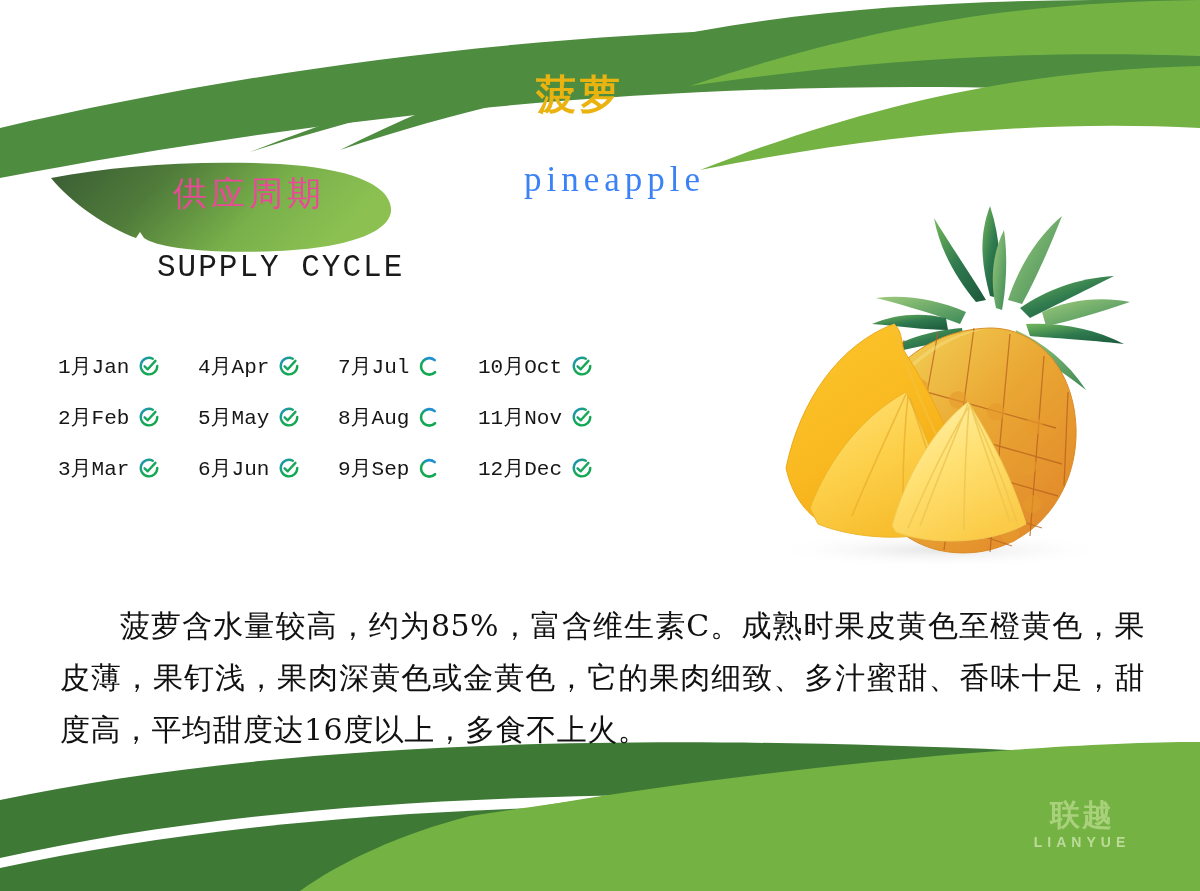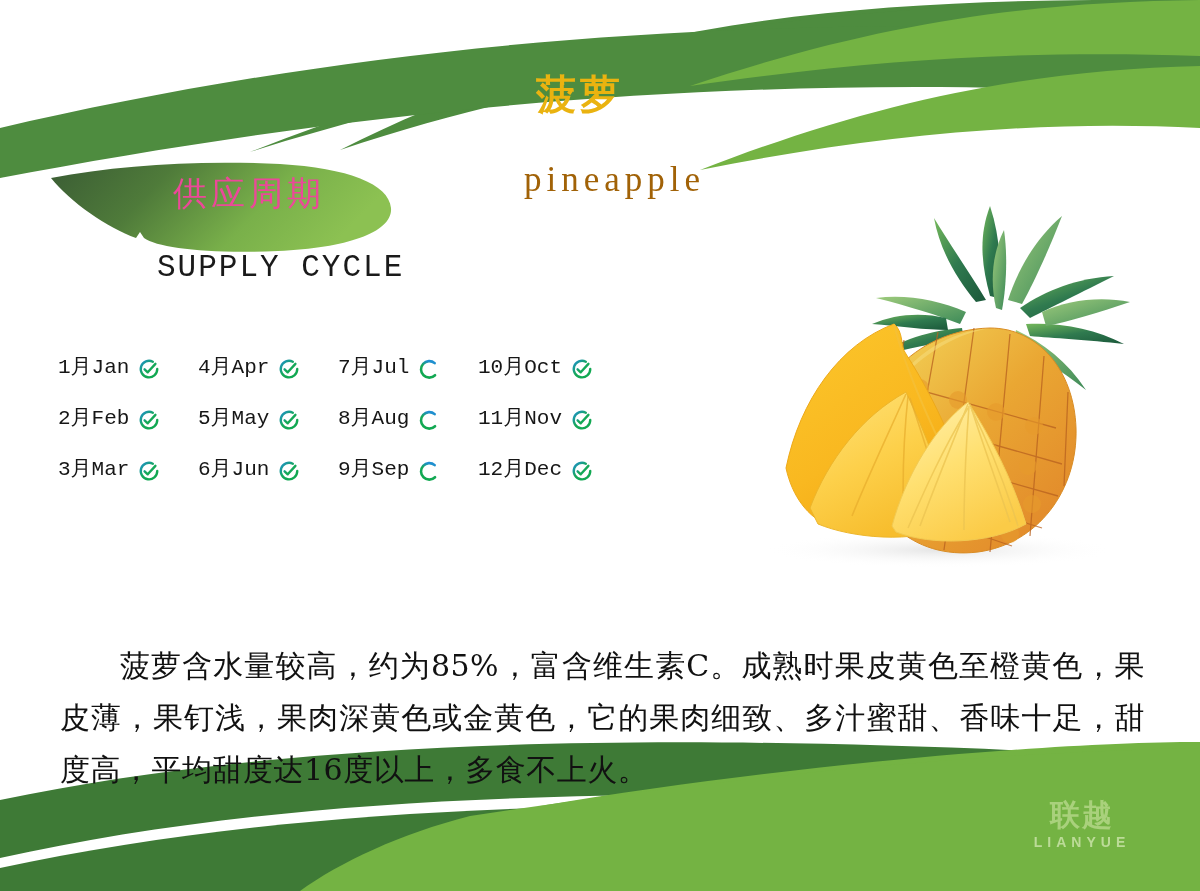--- a/index.html
+++ b/index.html
@@ -33,44 +33,43 @@
   .title-cn{
     position:absolute;left:536px;top:74px;
     font-family:"DejaVu Serif","Liberation Serif",serif;
     font-weight:bold;
     font-size:40px;letter-spacing:4px;color:#eab310;white-space:nowrap;
     line-height:1;
   }
   .title-en{
     position:absolute;left:524px;top:160px;
     font-family:"Liberation Serif",serif;
-    font-size:35px;letter-spacing:5px;color:#a16207;white-space:nowrap;
+    font-size:35px;letter-spacing:5px;color:#3b82f6;white-space:nowrap;
   }
 
   
   .months{position:absolute;left:58px;top:340px;width:560px;}
   .m-row{display:flex;height:51px;align-items:center;}
-  .m-cell{display:flex;align-items:flex-end;width:140px;}
+  .m-cell{display:flex;align-items:center;width:140px;}
   .m-label{
     font-family:"Liberation Mono","DejaVu Sans Mono",monospace;
     font-size:21px;color:#161616;white-space:nowrap;letter-spacing:0px;
   }
   .m-icon{margin-left:9px;width:22px;height:22px;display:block;flex:0 0 auto;}
 
   
   .fruit{position:absolute;left:690px;top:178px;width:500px;height:400px;}
 
   
   .para{
     position:absolute;left:60px;top:600px;width:1085px;
     font-family:"DejaVu Serif","Liberation Serif",serif;
     font-size:30px;line-height:52px;color:#111;
     text-indent:60px;text-align:justify;text-justify:inter-character;
     letter-spacing:0.5px;
-    margin-top:40px;
   }
 
   
   .logo{position:absolute;left:1012px;top:800px;width:140px;text-align:center;}
   .logo-cn{
     font-family:"DejaVu Sans","Liberation Sans",sans-serif;
     font-weight:bold;font-size:30px;letter-spacing:2px;
     color:#a9d17c;line-height:1;text-align:center;
   }
   .logo-en{

